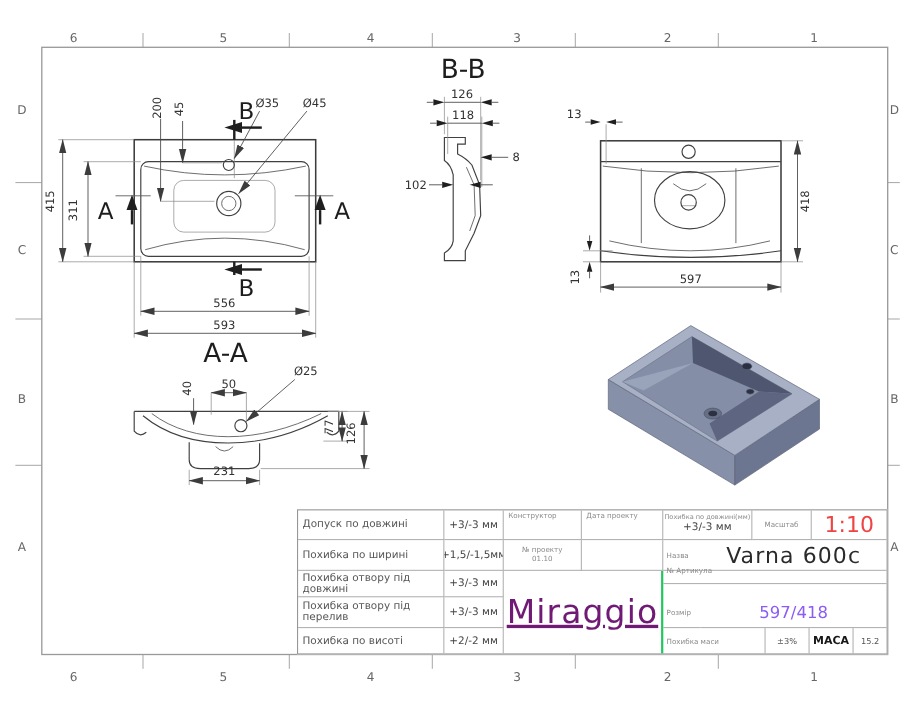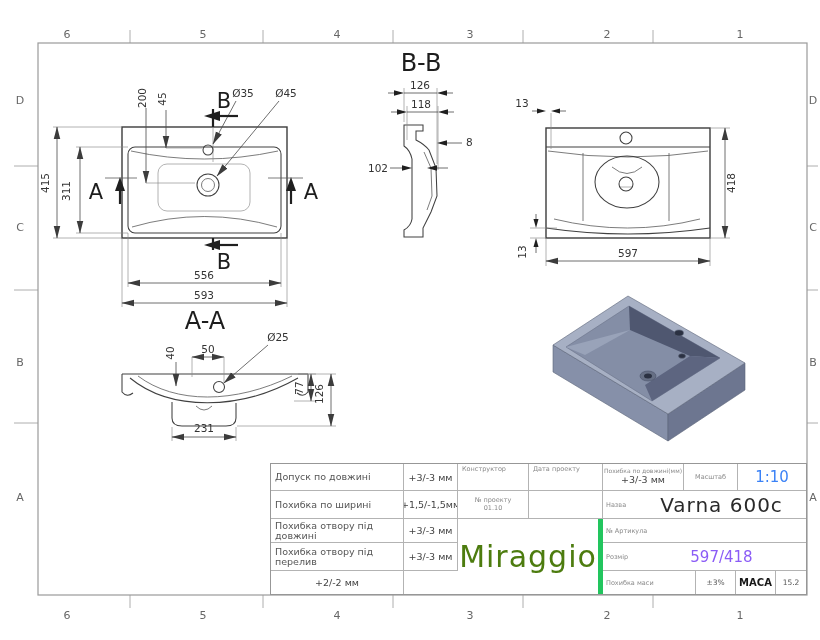--- a/index.html
+++ b/index.html
@@ -26,28 +26,28 @@
           border:1px solid #979797;box-sizing:border-box;display:grid;
           grid-template-columns:133px 54px 71px 74px 1fr;
           grid-template-rows:27px 28px 24px 28px 1fr;color:#4c4c4c;}
   .c{border-right:1px solid #b3b3b3;border-bottom:1px solid #b3b3b3;box-sizing:border-box;
      display:flex;align-items:center;padding:1px 4px;overflow:hidden;}
   .tol-l{font-size:9.5px;color:#555;line-height:1.05;}
   .tol-v{font-size:9.5px;color:#444;justify-content:center;padding:1px 1px;}
   .hdr{font-size:6.5px;color:#8a8a8a;align-items:flex-start;}
   .proj{font-size:6.5px;color:#8a8a8a;flex-direction:column;justify-content:center;line-height:1.2;
         align-items:center;text-align:right;}
-  .brand{grid-column:3/5;grid-row:3/6;border-right:5px solid #22c55e;border-bottom:none;
-         display:flex;align-items:center;justify-content:center;font-size:30px;color:#4d7c0f;
-         letter-spacing:1px;}
+  .brand{grid-column:3/5;grid-row:3/6;border-right:2px solid #22c55e;border-bottom:none;
+         display:flex;align-items:center;justify-content:center;font-size:30px;color:#701a75;
+         letter-spacing:1px;text-decoration:underline;}
   .rsec{grid-column:5;grid-row:1/6;position:relative;}
   .rc{position:absolute;box-sizing:border-box;border-right:1px solid #b3b3b3;
       border-bottom:1px solid #b3b3b3;display:flex;align-items:center;padding:0 3px;overflow:hidden;}
   .lbl{font-size:6.5px;color:#8a8a8a;}
-  .big{font-size:15px;color:#3b82f6;justify-content:center;}
+  .big{font-size:20px;color:#ef4444;justify-content:center;}
   .name{font-size:20px;color:#2a2a2a;justify-content:center;letter-spacing:1px;}
   .size{font-size:15px;color:#8b5cf6;justify-content:center;}
   .masa{font-size:10px;color:#181818;font-weight:bold;justify-content:center;}
   .sm{font-size:7.5px;color:#555;justify-content:center;}
   .two{flex-direction:column;justify-content:center;align-items:center;line-height:1.15;padding:0;}
   .two .t1{font-size:6px;color:#8a8a8a;}
   .two .t2{font-size:9.5px;color:#444;}
 </style>
 </head>
 <body>
@@ -301,21 +301,21 @@
   <div class="c hdr">Дата проекту</div>
   <div class="rsec" style="grid-column:5;grid-row:1/6;">
     <div class="rc two" style="left:0;top:0;width:81px;height:27px;">
       <span class="t1">Похибка по довжині(мм)</span>
       <span class="t2">+3/-3 мм</span>
     </div>
     <div class="rc lbl" style="left:81px;top:0;width:54px;height:27px;justify-content:center;">Масштаб</div>
     <div class="rc big" style="left:135px;top:0;right:0;height:27px;border-right:none;">1:10</div>
     <div class="rc lbl" style="left:0;top:27px;width:34px;height:28px;border-right:none;">Назва</div>
     <div class="rc name" style="left:34px;top:27px;right:0;height:28px;border-right:none;">Varna 600c</div>
-    <div class="rc lbl" style="left:0;top:55px;right:0;height:24px;border-right:none;">№ Артикула</div>
+    <div class="rc lbl" style="left:0;top:43px;right:0;height:24px;border-right:none;">№ Артикула</div>
     <div class="rc lbl" style="left:0;top:79px;width:34px;height:28px;border-right:none;">Розмір</div>
     <div class="rc size" style="left:34px;top:79px;right:0;height:28px;border-right:none;">597/418</div>
     <div class="rc lbl" style="left:0;top:107px;width:93px;bottom:0;border-bottom:none;">Похибка маси</div>
     <div class="rc sm" style="left:93px;top:107px;width:40px;bottom:0;border-bottom:none;">±3%</div>
     <div class="rc masa" style="left:133px;top:107px;width:40px;bottom:0;border-bottom:none;">МАСА</div>
     <div class="rc sm" style="left:173px;top:107px;right:0;bottom:0;border-bottom:none;border-right:none;">15.2</div>
   </div>
 
   <div class="c tol-l">Похибка по ширині</div>
   <div class="c tol-v">+1,5/-1,5мм</div>
@@ -325,16 +325,17 @@
   </div>
   <div class="c"></div>
 
   <div class="c tol-l">Похибка отвору під довжині</div>
   <div class="c tol-v">+3/-3 мм</div>
   <div class="brand">Miraggio</div>
 
   <div class="c tol-l">Похибка отвору під перелив</div>
   <div class="c tol-v">+3/-3 мм</div>
 
+  <div class="c tol-l" style="border-bottom:none;">Похибка по висоті</div>
   <div class="c tol-v" style="border-bottom:none;">+2/-2 мм</div>
 </div>
 
 </div>
 
 </body></html>

